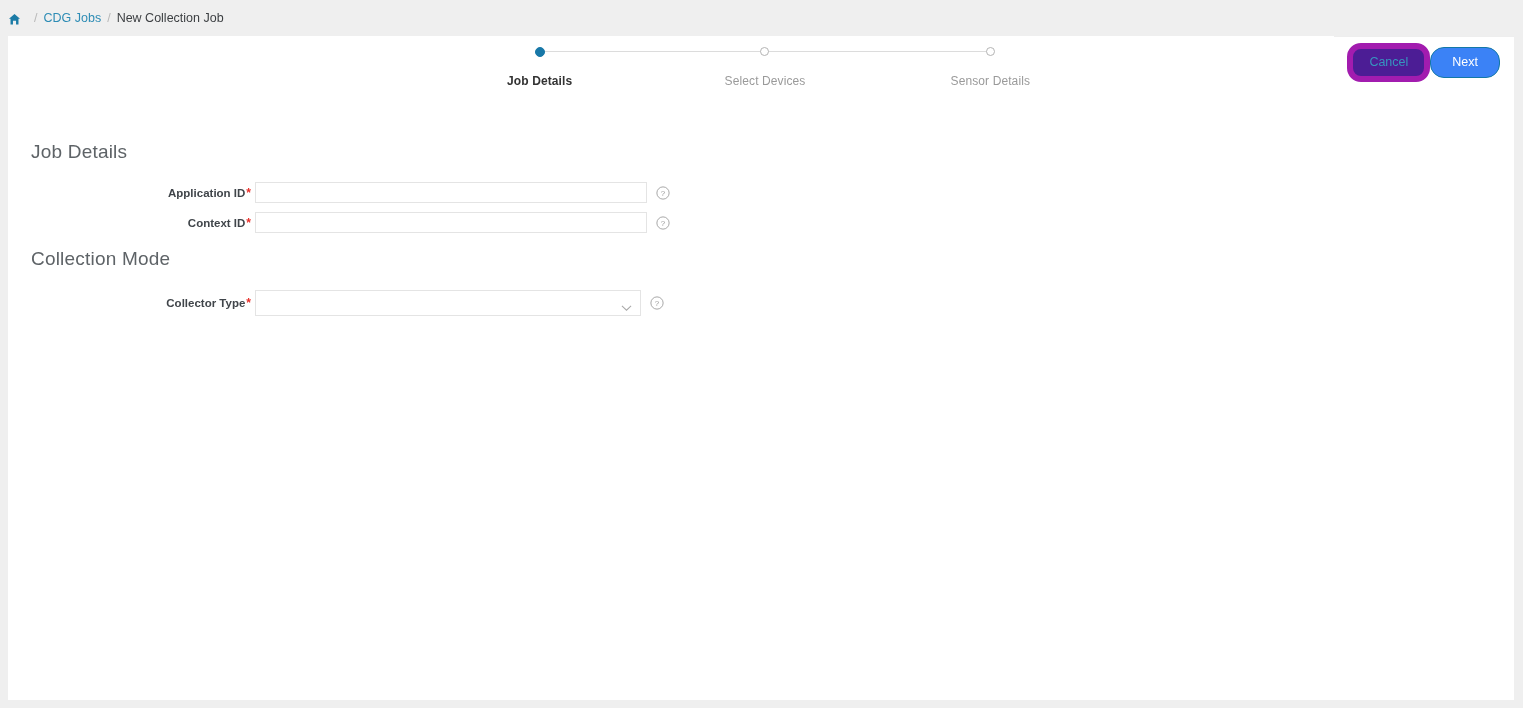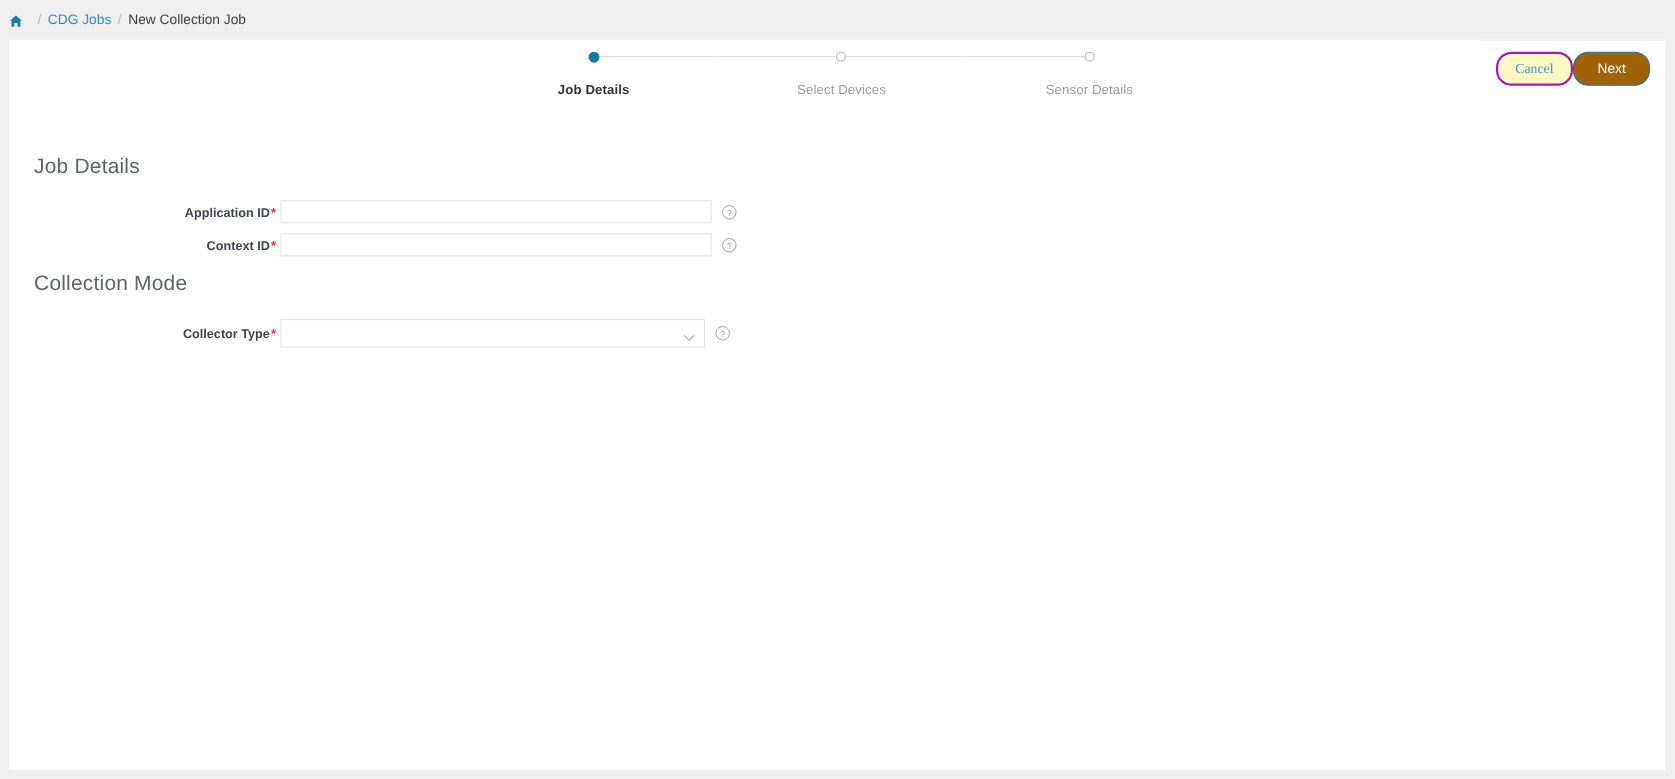--- a/index.html
+++ b/index.html
@@ -219,28 +219,27 @@
   }
   .btn {
     font-family: "Liberation Sans", sans-serif;
     font-size: 12.5px;
     border-radius: 14px;
     cursor: pointer;
     box-sizing: border-box;
     line-height: 1;
   }
   .btn-cancel {
-    background: #fef9c3;
-    border: 2px solid #a21caf;
+    background: #4c1d95;
+    border: 6px solid #a21caf;
     color: #3695bf;
     padding: 7px 16px 8px;
-    font-family: Liberation Serif, serif;
   }
   .btn-next {
-    background: #a16207;
+    background: #3b82f6;
     border: 1px solid #1378a6;
     color: #ffffff;
     padding: 8px 21px 9px;
     font-weight: normal;
   }
 </style>
 </head>
 <body>
 
 <div class="breadcrumb">

